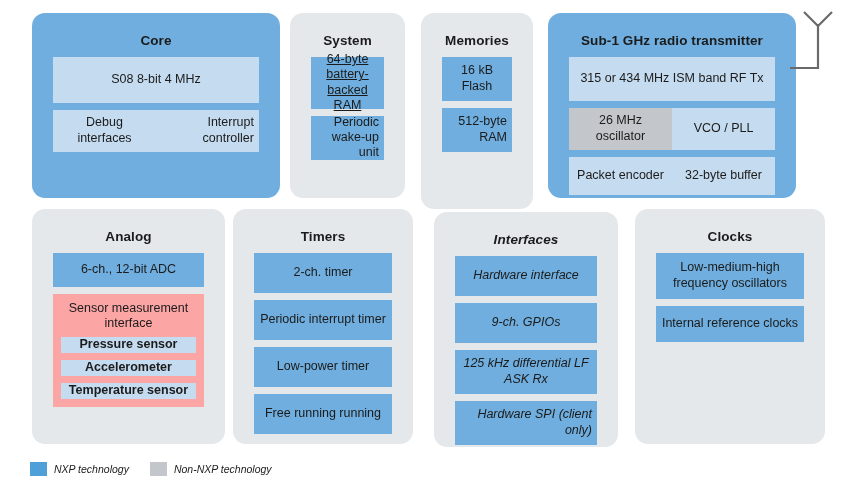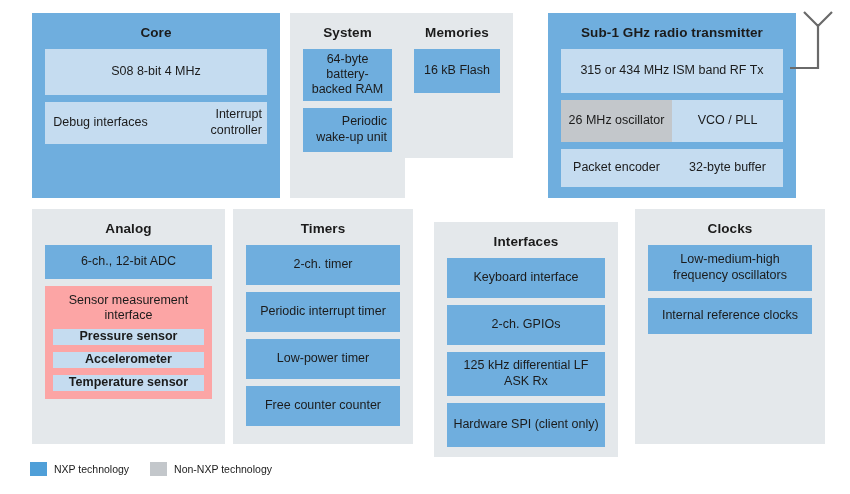--- a/index.html
+++ b/index.html
@@ -20,21 +20,22 @@
     position: absolute;
     left: 0; top: 0;
     width: 850px;
     height: 494px;
   }
 
   
   .panel {
     position: absolute;
     box-sizing: border-box;
-    padding: 4px;
+    padding: 12px;
+    border-radius: 13px;
   }
   .panel.gray  { background: #e4e8eb; }
   .panel.blue  { background: #6faede; }
 
   .panel-title {
     text-align: center;
     font-weight: bold;
     font-size: 13.5px;
     line-height: 1;
     padding-top: 9px;
@@ -77,35 +78,35 @@
   }
 
   .row2 {
     display: flex;
   }
   .row2 > .block { flex: 1 1 0; margin-bottom: 0; }
 
   
   #panel-core     { left: 32px;  top: 13px;  width: 248px; height: 185px; }
   #panel-system   { left: 290px; top: 13px;  width: 115px; height: 185px; }
-  #panel-memories { left: 401px; top: 13px;  width: 112px; height: 145px; }
+  #panel-memories { left: 421px; top: 13px;  width: 112px; height: 196px; }
   #panel-radio    { left: 548px; top: 13px;  width: 248px; height: 185px; }
 
   #panel-analog     { left: 32px;  top: 209px; width: 193px; height: 235px; }
   #panel-timers     { left: 233px; top: 209px; width: 180px; height: 235px; }
-  #panel-interfaces { left: 434px; top: 222px; width: 184px; height: 235px; }
+  #panel-interfaces { left: 434px; top: 212px; width: 184px; height: 235px; font-style: italic; }
   #panel-clocks     { left: 635px; top: 209px; width: 190px; height: 235px; }
 
   
   #core-cpu      { height: 46px; }
   #core-row      { }
   #core-debug, #core-irq { height: 42px; }
 
   
-  #sys-bbram  { height: 52px; }
+  #sys-bbram  { height: 52px; text-decoration: underline; }
   #sys-wakeup { height: 44px; }
 
   
   #mem-flash { height: 44px; }
   #mem-ram   { height: 44px; }
 
   
   #radio-rf    { height: 44px; }
   #radio-osc, #radio-vco { height: 42px; }
   #radio-pkt, #radio-buf { height: 38px; }
@@ -145,21 +146,21 @@
     gap: 7px;
     font-size: 10.5px;
   }
   .legend-swatch {
     width: 17px;
     height: 14px;
     display: inline-block;
   }
   .legend-swatch.nxp    { background: #4f9fd8; }
   .legend-swatch.nonnxp { background: #c3c7cb; }
-  .legend-label { margin-right: 14px; }
+  .legend-label { margin-right: 14px; font-style: italic; }
 </style>
 </head>
 <body>
 
 <div id="diagram">
 
   <div class="panel blue" id="panel-core">
     <div class="panel-title">Core</div>
     <div class="panel-body">
       <div class="block b-light" id="core-cpu">S08 8-bit 4 MHz</div>
@@ -175,20 +176,21 @@
     <div class="panel-body">
       <div class="block b-blue" id="sys-bbram">64-byte battery-backed RAM</div>
       <div class="block b-blue" id="sys-wakeup">Periodic wake-up unit</div>
     </div>
   </div>
 
   <div class="panel gray" id="panel-memories">
     <div class="panel-title">Memories</div>
     <div class="panel-body">
       <div class="block b-blue" id="mem-flash">16 kB Flash</div>
+      <div class="block b-blue" id="mem-ram">512-byte RAM</div>
     </div>
   </div>
 
   <div class="panel blue" id="panel-radio">
     <div class="panel-title">Sub-1 GHz radio transmitter</div>
     <div class="panel-body">
       <div class="block b-light" id="radio-rf">315 or 434 MHz ISM band RF Tx</div>
       <div class="row2" style="margin-bottom:7px;">
         <div class="block b-gray" id="radio-osc">26 MHz oscillator</div>
         <div class="block b-light" id="radio-vco">VCO / PLL</div>
@@ -217,29 +219,29 @@
       </div>
     </div>
   </div>
 
   <div class="panel gray" id="panel-timers">
     <div class="panel-title">Timers</div>
     <div class="panel-body">
       <div class="block b-blue timer-block">2-ch. timer</div>
       <div class="block b-blue timer-block">Periodic interrupt timer</div>
       <div class="block b-blue timer-block">Low-power timer</div>
-      <div class="block b-blue timer-block">Free counter counter</div>
+      <div class="block b-blue timer-block">Free running running</div>
     </div>
   </div>
 
   <div class="panel gray" id="panel-interfaces">
     <div class="panel-title">Interfaces</div>
     <div class="panel-body">
-      <div class="block b-blue if-block">Keyboard interface</div>
-      <div class="block b-blue if-block">2-ch. GPIOs</div>
+      <div class="block b-blue if-block">Hardware interface</div>
+      <div class="block b-blue if-block">9-ch. GPIOs</div>
       <div class="block b-blue if-block" id="if-lf">125 kHz differential LF ASK Rx</div>
       <div class="block b-blue if-block" id="if-spi">Hardware SPI (client only)</div>
     </div>
   </div>
 
   <div class="panel gray" id="panel-clocks">
     <div class="panel-title">Clocks</div>
     <div class="panel-body">
       <div class="block b-blue" id="clk-osc">Low-medium-high frequency oscillators</div>
       <div class="block b-blue" id="clk-ref">Internal reference clocks</div>

